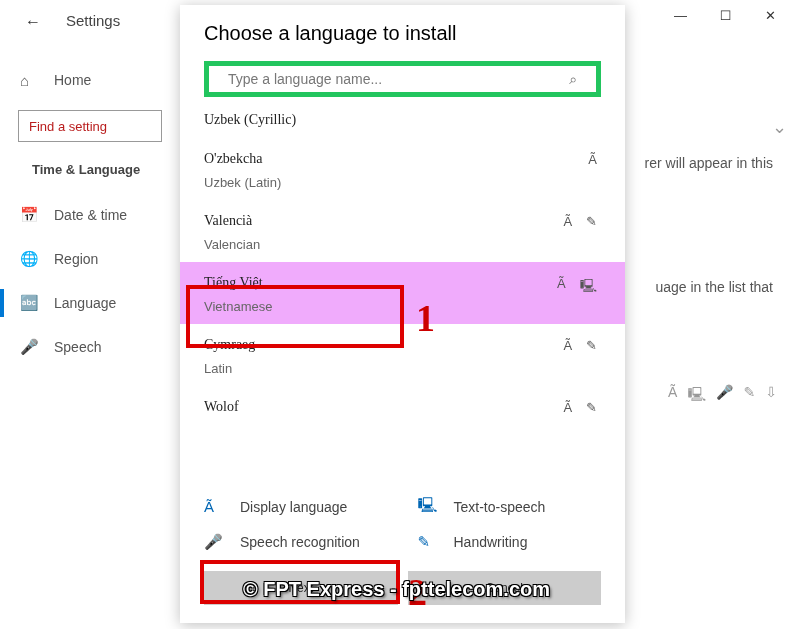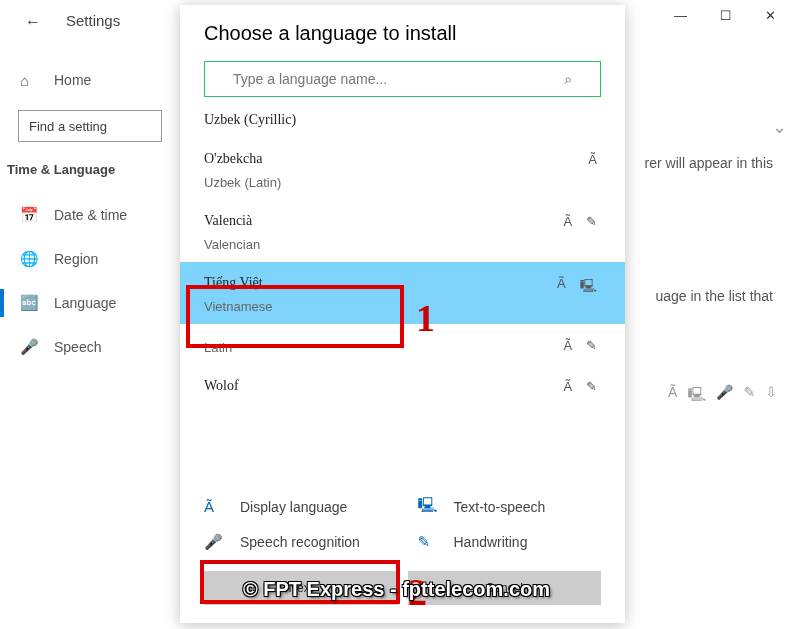--- a/index.html
+++ b/index.html
@@ -7,39 +7,39 @@
 
 .titlebar { display: flex; align-items: center; height: 40px; padding-left: 20px; }
 .titlebar .back { width: 26px; height: 26px; display: flex; align-items: center; justify-content: center; font-size: 16px; color:#333;}
 .titlebar .title { margin-left: 20px; font-size: 15px; color: #444; }
 .win-controls { position: absolute; right: 0; top: 0; display: flex; }
 .win-controls .wc { width: 45px; height: 30px; display: flex; align-items: center; justify-content: center; font-size: 13px; color:#333;}
 
 .sidebar { position: absolute; left: 0; top: 50px; width: 180px; padding: 10px 0 0 0; }
 .sidebar .home { display: flex; align-items: center; height: 40px; padding-left: 20px; color:#555; font-size:14px;}
 .sidebar .home .i { width: 20px; margin-right: 14px; font-size:15px; }
-.findbox { margin: 10px 18px; border: 1px solid #999; height: 32px; display:flex; align-items:center; padding:0 10px; color:#404040; font-size:13px; justify-content:space-between;}
-.section-title { font-size: 13px; font-weight: 600; color: #444; padding: 10px 20px 16px 7px; }
+.findbox { margin: 10px 18px; border: 1px solid #999; height: 32px; display:flex; align-items:center; padding:0 10px; color:#b91c1c; font-size:13px; justify-content:space-between;}
+.section-title { font-size: 13px; font-weight: 600; color: #444; padding: 10px 20px 16px 32px; }
 .nav-item { display: flex; align-items: center; height: 44px; padding-left: 20px; color:#555; font-size:14px;}
 .nav-item .i { width: 20px; margin-right: 14px; font-size:15px; color:#777;}
 .nav-item.active { position: relative; }
 .nav-item.active::before { content:""; position:absolute; left:0; top:8px; bottom:8px; width:4px; background:#0078d4;}
 
 .main { position: absolute; left: 210px; right: 20px; top: 55px; font-size: 14px; color: #555;}
 .bg-text { position:absolute;}
 
 .dialog { position: absolute; left: 180px; top: 5px; width: 445px; height: 618px; background: #fff; box-shadow: 0 2px 14px rgba(0,0,0,.25); z-index: 10; display:flex; flex-direction:column;}
 .dlg-title { font-size: 20px; font-weight: 400; padding: 17px 24px 16px 24px; }
-.searchbox { margin: 0 24px 10px 24px; border: 1px solid #22c55e; height: 36px; display:flex; align-items:center; padding:0 28px; justify-content:space-between; color:#777; font-size:14px;}
+.searchbox { margin: 0 24px 10px 24px; border: 5px solid #22c55e; height: 36px; display:flex; align-items:center; padding:0 19px; justify-content:space-between; color:#777; font-size:14px;}
 .lang-list { flex:1; overflow:hidden; }
 .lang-row { padding: 10px 24px 10px 24px; position:relative; }
 .lang-native { font-size: 14px; color: #222; line-height:1.5;font-family:Liberation Serif, serif;}
 .lang-eng { font-size: 13px; color: #666; margin-top:6px;}
 .lang-icons { position:absolute; right: 28px; top: 14px; display:flex; gap:14px; color:#555; font-size:13px;}
-.lang-row.selected { background: #7dd3fc; }
+.lang-row.selected { background: #f0abfc; }
 .red-box-1 { position:absolute; left: 186px; top: 285px; width: 218px; height: 63px; border: 4px solid #d00; z-index:20; }
 .anno1 { position:absolute; left: 416px; top: 296px; color: #c00; font-family: Georgia, serif; font-size: 38px; font-weight:bold; z-index:21;}
 
 .feat-grid { display: grid; grid-template-columns: 1fr 1fr; gap: 14px 30px; padding: 18px 24px 20px 24px; border-top:none;}
 .feat { display:flex; align-items:center; gap:14px; font-size:14px; color:#444;}
 .feat .fi { width:22px; color:#0066b4; font-size:15px;}
 
 .dlg-buttons { display:flex; gap: 10px; padding: 0 24px 18px 24px;}
 .dlg-btn { flex:1; height: 34px; background: #ccc; border:none; font-size:12px; color:#222; cursor:pointer;}
 .red-box-2 { position:absolute; left: 200px; top: 560px; width: 200px; height: 44px; border: 4px solid #d00; z-index:20;}
@@ -86,21 +86,21 @@
     <span>Language</span>
   </div>
   <div class="nav-item">
     <span class="i">🎤</span>
     <span>Speech</span>
   </div>
 </div>
 
 <div class="main">
   <div class="bg-text" style="right:0; top:100px;">rer will appear in this</div>
-  <div class="bg-text" style="right:0; top:233px;">uage in the list that</div>
+  <div class="bg-text" style="right:0; top:224px;">uage in the list that</div>
 </div>
 <div class="bg-scroll">⌄</div>
 <div class="right-icons">
   <span>A͂</span>
   <span>🖳</span>
   <span>🎤</span>
   <span>✎</span>
   <span>⇩</span>
 </div>
 
@@ -131,20 +131,21 @@
     </div>
     <div class="lang-row selected">
       <div class="lang-native">Tiếng Việt</div>
       <div class="lang-eng">Vietnamese</div>
       <div class="lang-icons">
         <span>A͂</span>
         <span>🖳</span>
       </div>
     </div>
     <div class="lang-row">
+      <div class="lang-native">Cymraeg</div>
       <div class="lang-eng">Latin</div>
       <div class="lang-icons">
         <span>A͂</span>
         <span>✎</span>
       </div>
     </div>
     <div class="lang-row" style="padding-bottom:0; height:40px; overflow:hidden;">
       <div class="lang-native">Wolof</div>
       <div class="lang-eng" style="opacity:.4;">Wolof</div>
       <div class="lang-icons">

